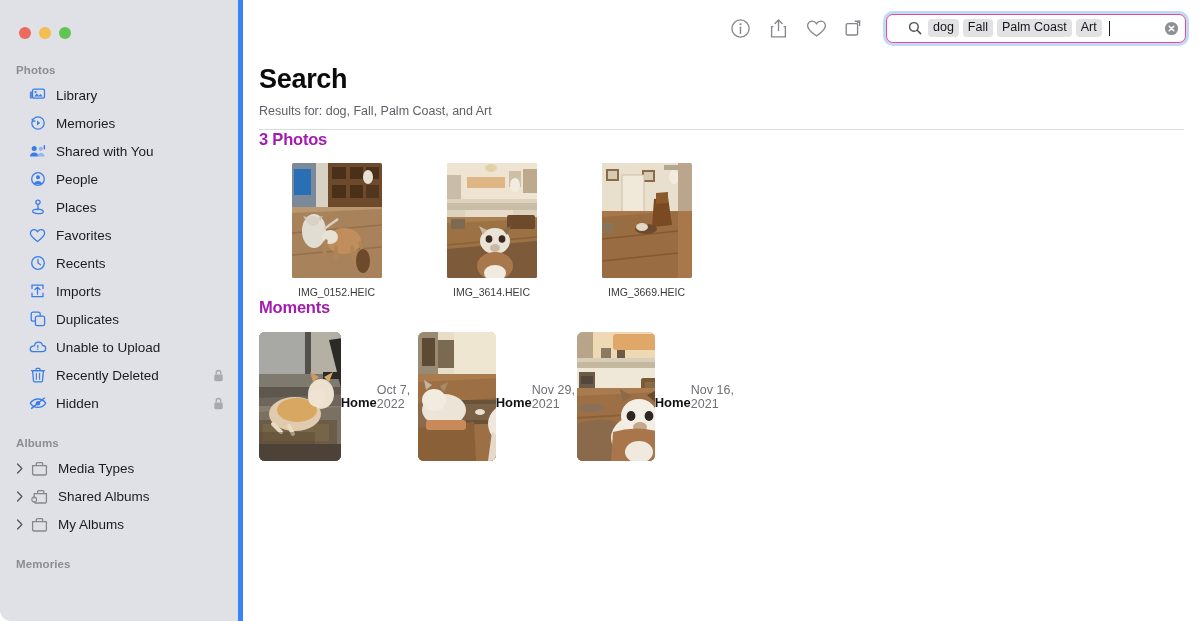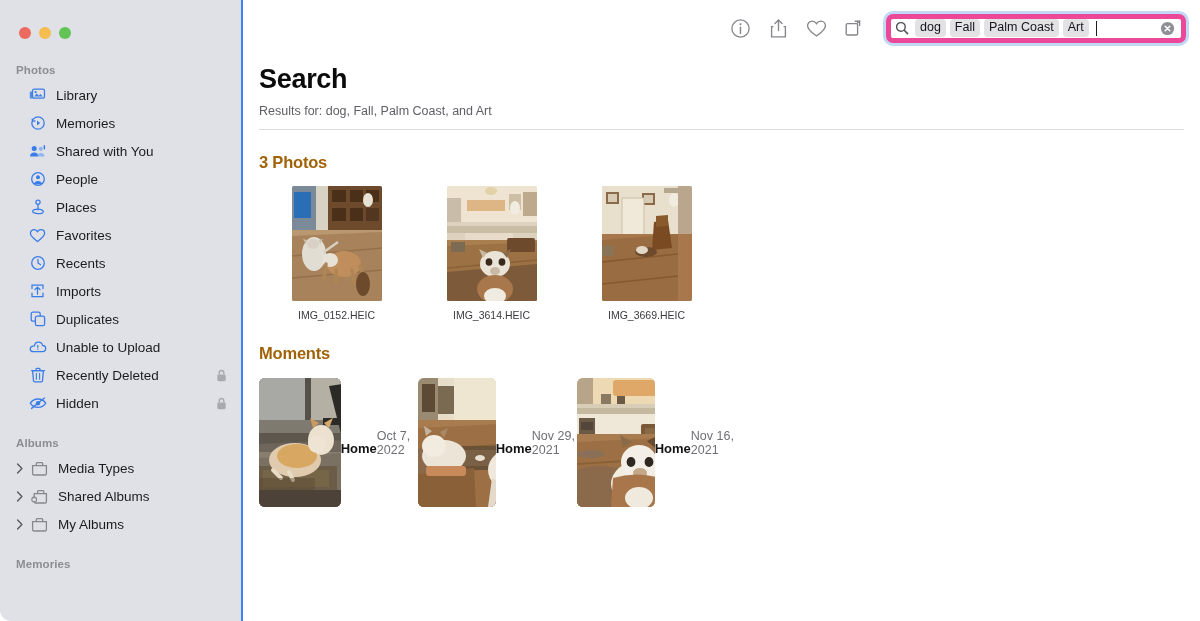--- a/index.html
+++ b/index.html
@@ -15,21 +15,21 @@
     display: flex;
     background: #ffffff;
   }
 
   
   .sidebar {
     width: 243px;
     height: 621px;
     background: #dfe1e7;
     border-bottom-left-radius: 11px;
-    border-right: 2px solid #3b82f6;
+    border-right: 5px solid #3b82f6;
     position: relative;
     flex: 0 0 243px;
     padding-top: 0;
     overflow: hidden;
   }
   .traffic {
     display: flex;
     align-items: center;
     gap: 8px;
     padding: 19px 0 0 19px;
@@ -99,25 +99,25 @@
   }
   .tb-btn {
     width: 38px; height: 30px;
     display: flex; align-items: center; justify-content: center;
     color: #85868b;
   }
   .searchfield {
     margin-left: 13px;
     width: 300px; height: 29px;
     background: #ffffff;
-    border: 5px solid #ec4899;
+    border: 1px solid #ec4899;
     border-radius: 7px;
     display: flex;
     align-items: center;
-    padding: 0 6px 0 3px;
+    padding: 0 6px 0 20px;
     box-shadow: 0 0 0 3px rgba(120,170,235,0.45);
   }
   .sf-icon { width: 15px; height: 15px; flex: 0 0 15px; color: #5d5e63; margin-right: 6px; display:flex;align-items:center;justify-content:center;}
   .tokens { display: flex; align-items: center; gap: 4px; flex: 1 1 auto; min-width: 0; }
   .token {
     background: #e2e2e5;
     border-radius: 4px;
     font-size: 12.5px;
     color: #15151a;
     padding: 2px 5px 3px 5px;
@@ -150,22 +150,21 @@
     margin-top: 9px;
   }
   .divider {
     height: 1px;
     background: #dcdcdd;
     margin-top: 11px;
   }
   .sec-head {
     font-size: 16.5px;
     font-weight: bold;
-    color: #a16207;
-    margin-top: 23px;
+    color: #a21caf;
     letter-spacing: -0.2px;
   }
 
   
   .photo-row { display: flex; margin-top: 14px; }
   .photo-cell { width: 155px; display: flex; flex-direction: column; align-items: center; }
   .photo-thumb {
     width: 90px; height: 115px;
     border-radius: 2px;
     overflow: hidden;

